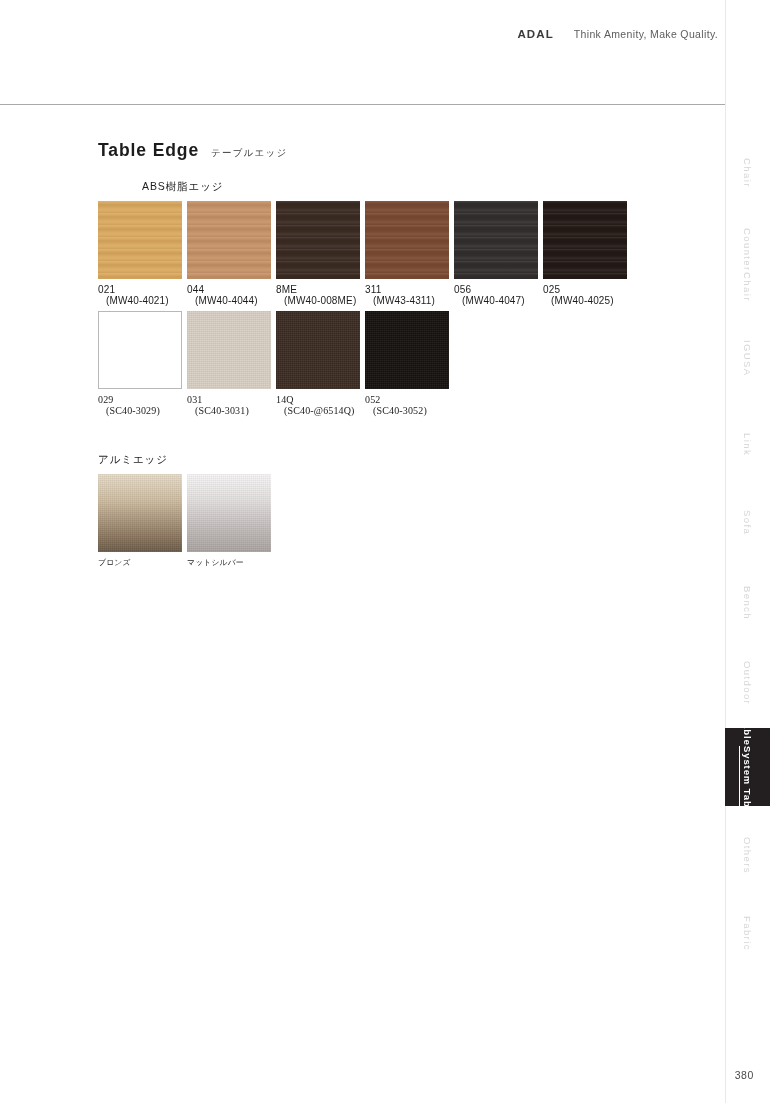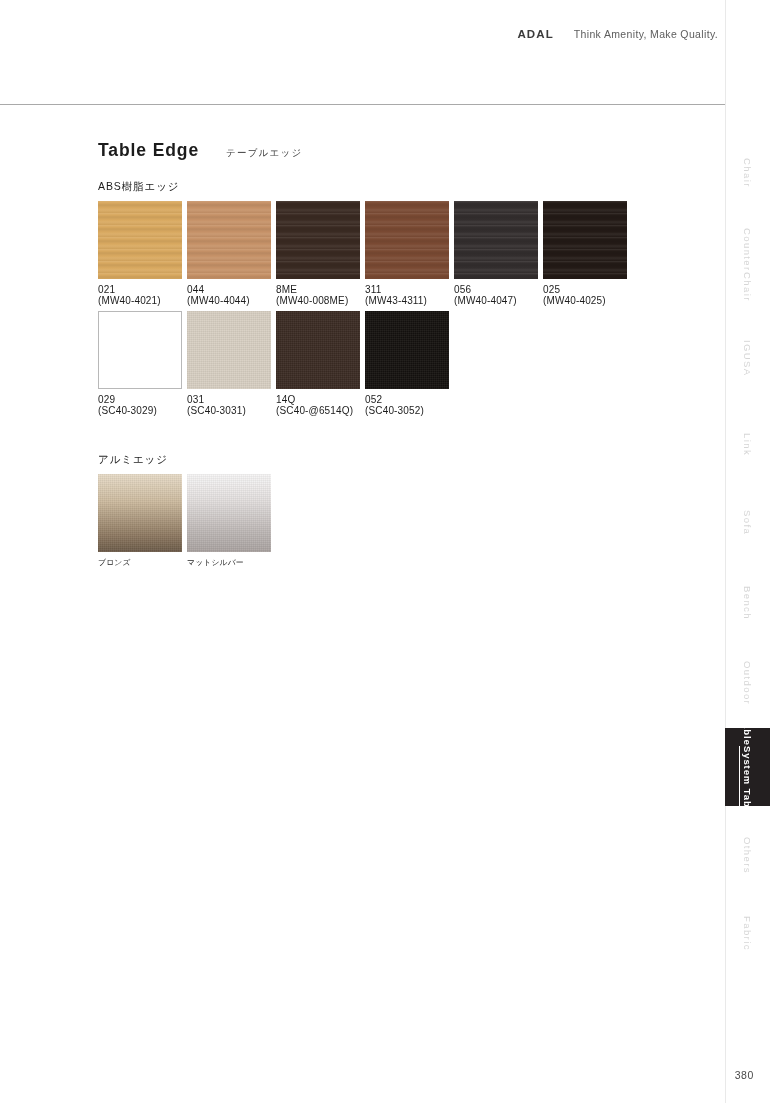--- a/index.html
+++ b/index.html
@@ -55,21 +55,21 @@
     background: #a9a9a9;
   }
 
   
   .title-row {
     position: absolute;
     left: 98px;
     top: 140px;
     display: flex;
     align-items: baseline;
-    gap: 27px;
+    gap: 12px;
   }
   .title-en {
     font-size: 17.5px;
     font-weight: 700;
     letter-spacing: 0.9px;
     color: #1c1c1c;
   }
   .title-jp {
     font-size: 9.5px;
     letter-spacing: 1.2px;
@@ -77,32 +77,32 @@
   }
 
   
   .section-heading {
     position: absolute;
     left: 98px;
     font-size: 10.5px;
     letter-spacing: 0.9px;
     color: #1c1c1c;
   }
-  .sh-abs { top: 180px; }
+  .sh-abs { top: 180px; margin-left: 44px; }
   .sh-alu { top: 453px; }
 
   
   .grid {
     position: absolute;
     left: 98px;
     display: flex;
     gap: 5px;
   }
   .grid-row1 { top: 201px; }
-  .grid-row2 { top: 311px; }
+  .grid-row2 { top: 311px; font-family: Liberation Serif, serif; }
   .grid-alu  { top: 474px; }
 
   .cell {
     width: 84px;
     display: block;
   }
   .swatch {
     width: 84px;
     height: 78px;
     display: block;
@@ -141,21 +141,21 @@
 
   .cap {
     margin-top: 6px;
     font-size: 10px;
     line-height: 10.5px;
     letter-spacing: 0.15px;
     color: #1c1c1c;
     white-space: nowrap;
   }
   .cap .code { display: block; }
-  .cap .sub  { display: block; }
+  .cap .sub  { display: block; margin-left: 8px; }
   .cap.jp { font-size: 7.8px; }
 
   
   .rail {
     position: absolute;
     right: 0;
     top: 0;
     width: 45px;
     height: 1103px;
   }

